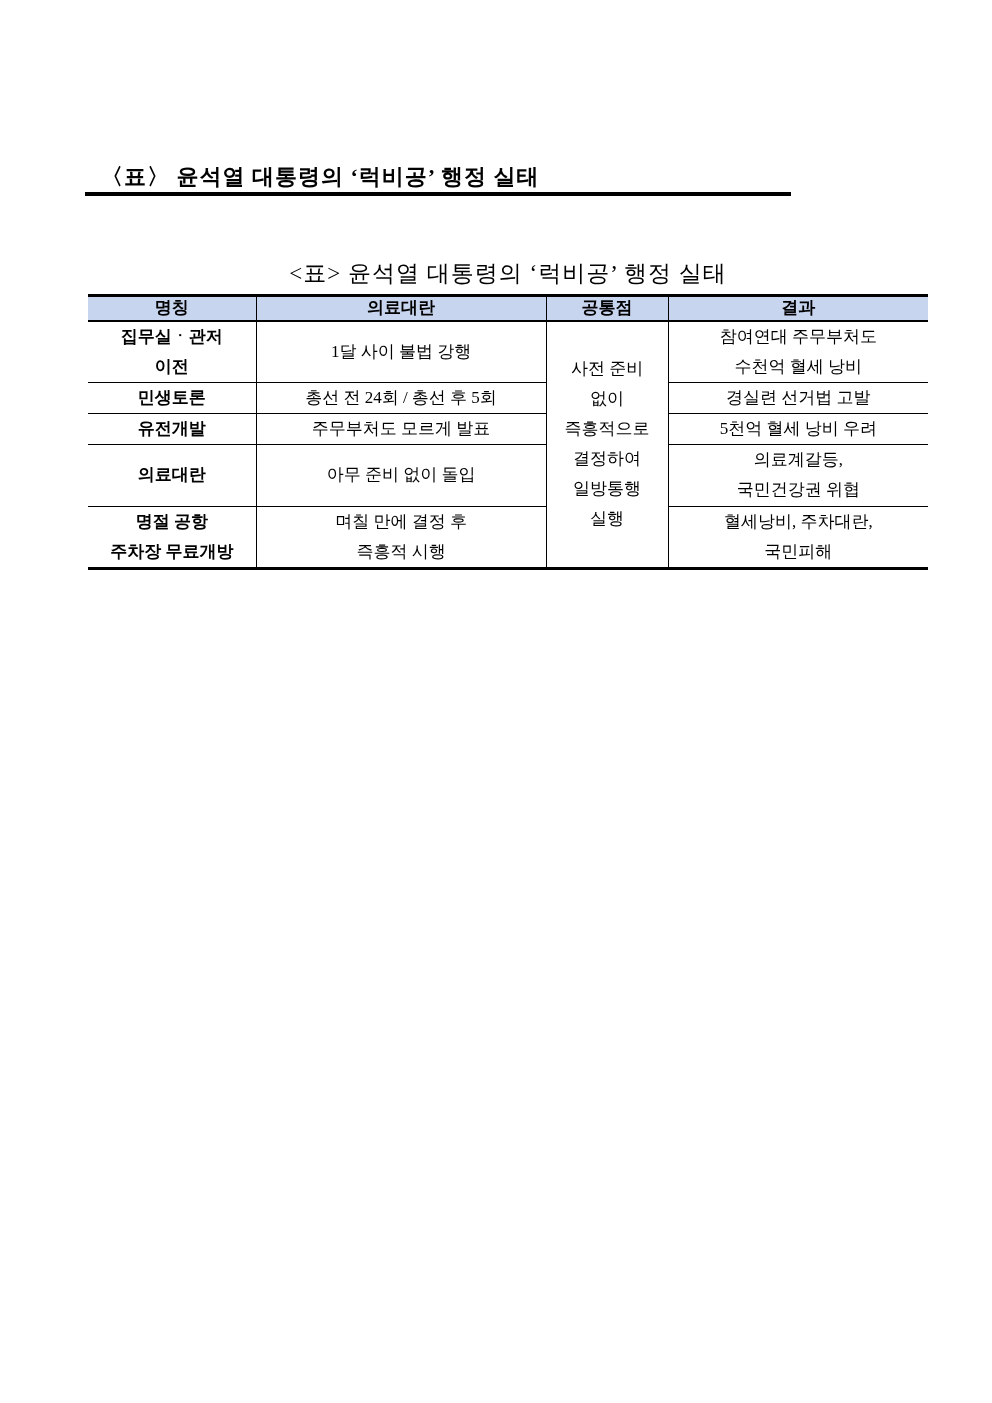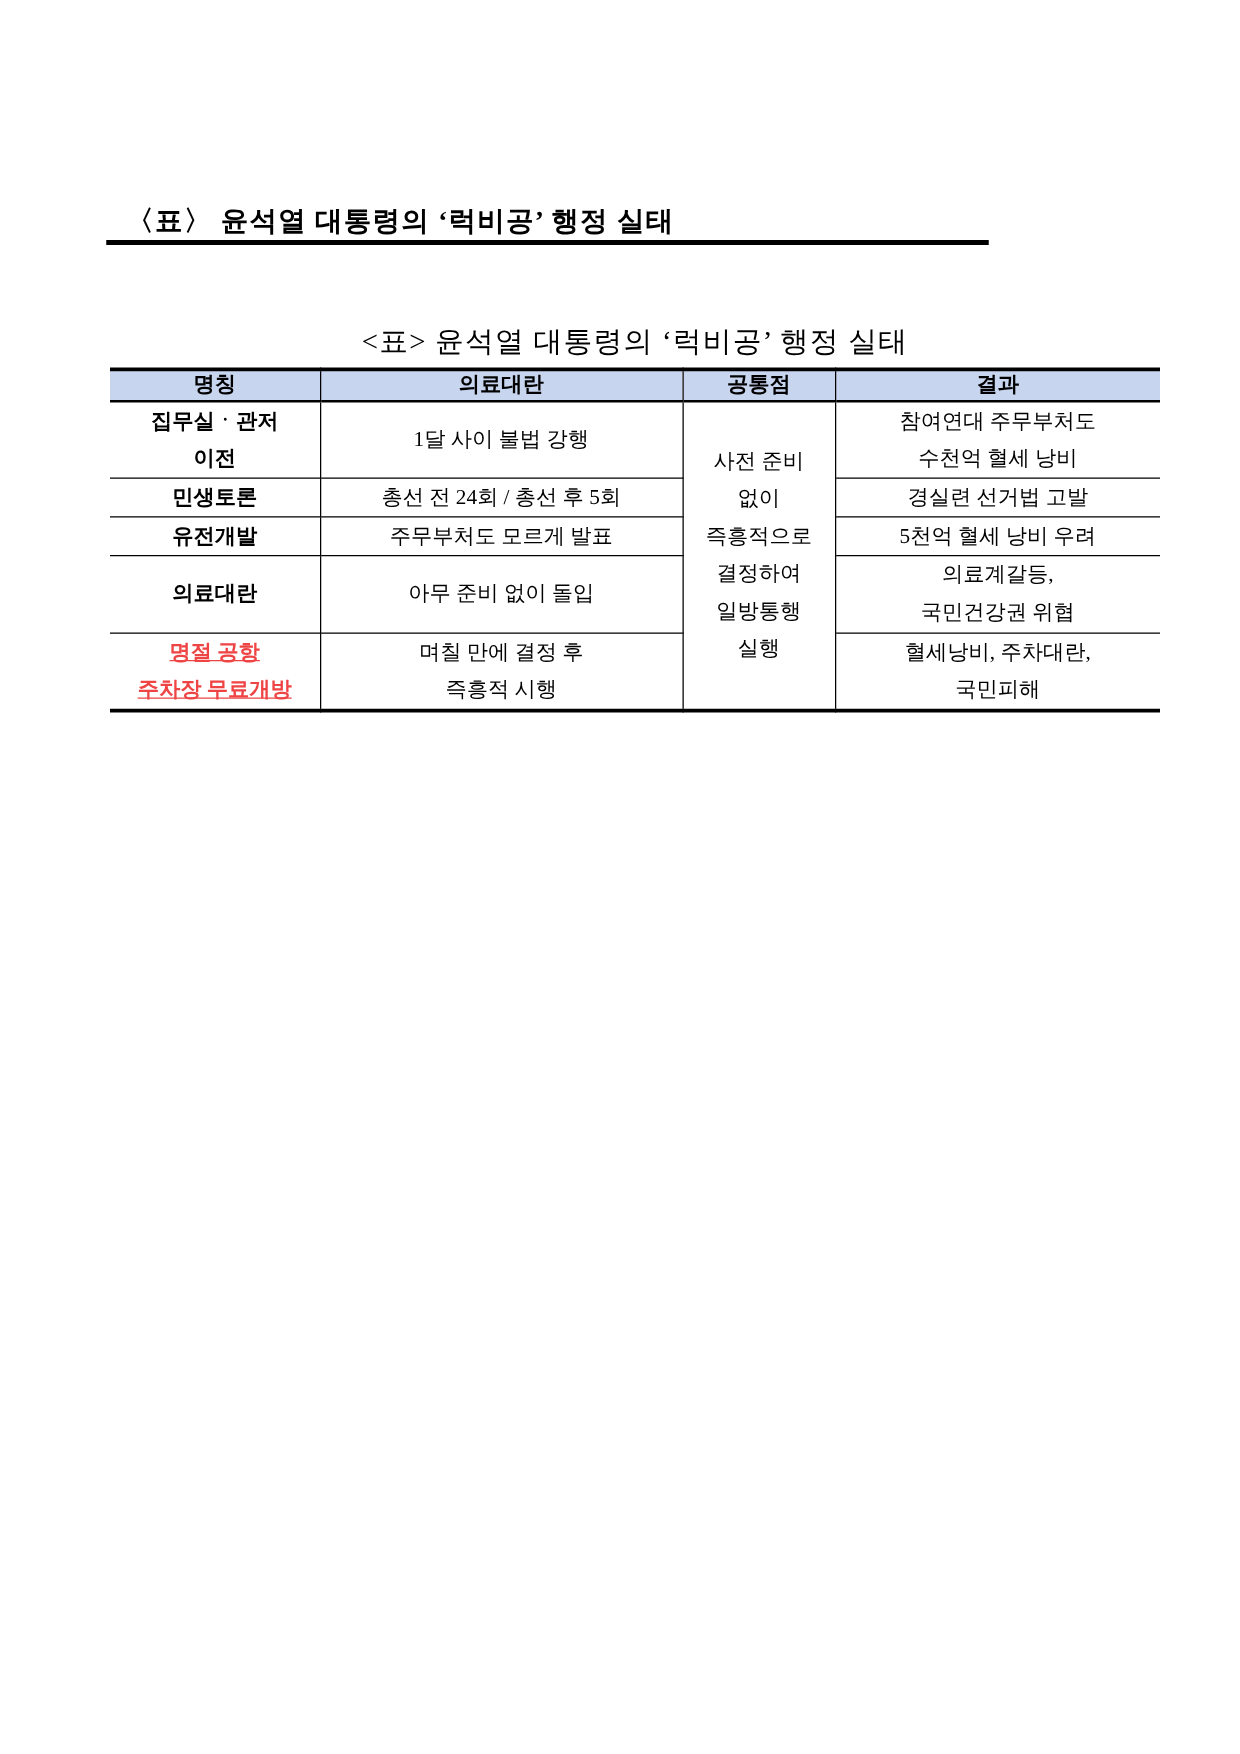--- a/index.html
+++ b/index.html
@@ -81,21 +81,21 @@
     height: 25px;
     border-bottom: 2px solid #000;
     line-height: 1.2;
   }
   table.main td {
     font-size: 17px;
     line-height: 30px;
     white-space: pre-line;
   }
   .col-name { font-weight: bold; }
-  .highlight { color: #ef4444; text-decoration: underline; }
+  .highlight { color: #000000; }
   .common-cell { line-height: 40px; }
   tr.r1 { height: 60px; }
   tr.r2 { height: 28px; }
   tr.r3 { height: 28px; }
   tr.r4 { height: 62px; }
   tr.r5 { height: 60px; }
 </style>
 </head>
 <body>
 

